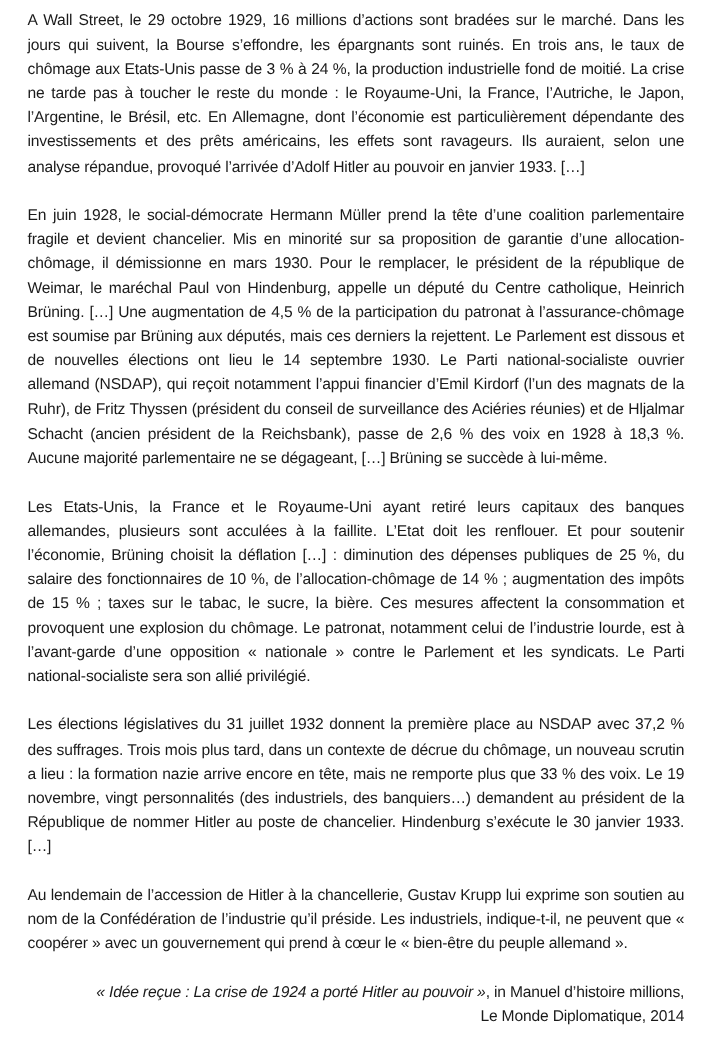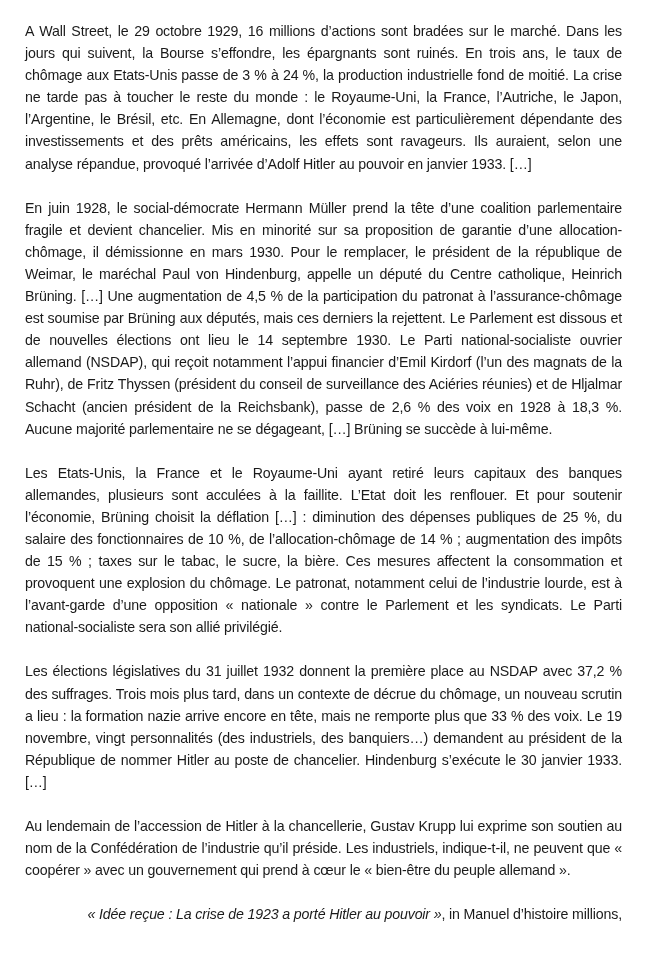--- a/index.html
+++ b/index.html
@@ -1,19 +1,19 @@
 <!DOCTYPE html>
 <html><head>
 <meta charset="utf-8">
 <style>
   html, body { margin: 0; padding: 0; background: #ffffff; }
   body { width: 647px; height: 960px; overflow: hidden; }
   .page {
     position: relative;
-    padding: 20px 25px 0 25px;
+    padding: 8px 25px 0 25px;
     width: 597px;
     font-family: "Liberation Sans", sans-serif;
     font-size: 14.2px;
     line-height: 22.1px;
     color: #1a1a1a;
     letter-spacing: -0.15px;
   }
   .para { margin: 0 0 22px 0; text-align: justify; }
   .citation {
     text-align: right;
@@ -24,15 +24,16 @@
 </head>
 <body>
 
 <div class="page">
   <p class="para">A Wall Street, le 29 octobre 1929, 16 millions d’actions sont bradées sur le marché. Dans les jours qui suivent, la Bourse s’effondre, les épargnants sont ruinés. En trois ans, le taux de chômage aux Etats-Unis passe de 3 % à 24 %, la production industrielle fond de moitié. La crise ne tarde pas à toucher le reste du monde : le Royaume-Uni, la France, l’Autriche, le Japon, l’Argentine, le Brésil, etc. En Allemagne, dont l’économie est particulièrement dépendante des investissements et des prêts américains, les effets sont ravageurs. Ils auraient, selon une analyse répandue, provoqué l’arrivée d’Adolf Hitler au pouvoir en janvier 1933. […]</p>
   <p class="para">En juin 1928, le social-démocrate Hermann Müller prend la tête d’une coalition parlementaire fragile et devient chancelier. Mis en minorité sur sa proposition de garantie d’une allocation-chômage, il démissionne en mars 1930. Pour le remplacer, le président de la république de Weimar, le maréchal Paul von Hindenburg, appelle un député du Centre catholique, Heinrich Brüning. […] Une augmentation de 4,5 % de la participation du patronat à l’assurance-chômage est soumise par Brüning aux députés, mais ces derniers la rejettent. Le Parlement est dissous et de nouvelles élections ont lieu le 14 septembre 1930. Le Parti national-socialiste ouvrier allemand (NSDAP), qui reçoit notamment l’appui financier d’Emil Kirdorf (l’un des magnats de la Ruhr), de Fritz Thyssen (président du conseil de surveillance des Aciéries réunies) et de Hljalmar Schacht (ancien président de la Reichsbank), passe de 2,6 % des voix en 1928 à 18,3 %. Aucune majorité parlementaire ne se dégageant, […] Brüning se succède à lui-même.</p>
   <p class="para">Les Etats-Unis, la France et le Royaume-Uni ayant retiré leurs capitaux des banques allemandes, plusieurs sont acculées à la faillite. L’Etat doit les renflouer. Et pour soutenir l’économie, Brüning choisit la déflation […] : diminution des dépenses publiques de 25 %, du salaire des fonctionnaires de 10 %, de l’allocation-chômage de 14 % ; augmentation des impôts de 15 % ; taxes sur le tabac, le sucre, la bière. Ces mesures affectent la consommation et provoquent une explosion du chômage. Le patronat, notamment celui de l’industrie lourde, est à l’avant-garde d’une opposition « nationale » contre le Parlement et les syndicats. Le Parti national-socialiste sera son allié privilégié.</p>
   <p class="para">Les élections législatives du 31 juillet 1932 donnent la première place au NSDAP avec 37,2 % des suffrages. Trois mois plus tard, dans un contexte de décrue du chômage, un nouveau scrutin a lieu : la formation nazie arrive encore en tête, mais ne remporte plus que 33 % des voix. Le 19 novembre, vingt personnalités (des industriels, des banquiers…) demandent au président de la République de nommer Hitler au poste de chancelier. Hindenburg s’exécute le 30 janvier 1933. […]</p>
   <p class="para">Au lendemain de l’accession de Hitler à la chancellerie, Gustav Krupp lui exprime son soutien au nom de la Confédération de l’industrie qu’il préside. Les industriels, indique-t-il, ne peuvent que « coopérer » avec un gouvernement qui prend à cœur le « bien-être du peuple allemand ».</p>
   <div class="citation">
-    <span class="title-italic">« Idée reçue : La crise de 1923 a porté Hitler au pouvoir »</span><span>, in Manuel d’histoire millions,</span><br>
+    <span class="title-italic">« Idée reçue : La crise de 1924 a porté Hitler au pouvoir »</span><span>, in Manuel d’histoire millions,</span><br>
+    <span>Le Monde Diplomatique, 2014</span>
   </div>
 </div>
 
 </body></html>

